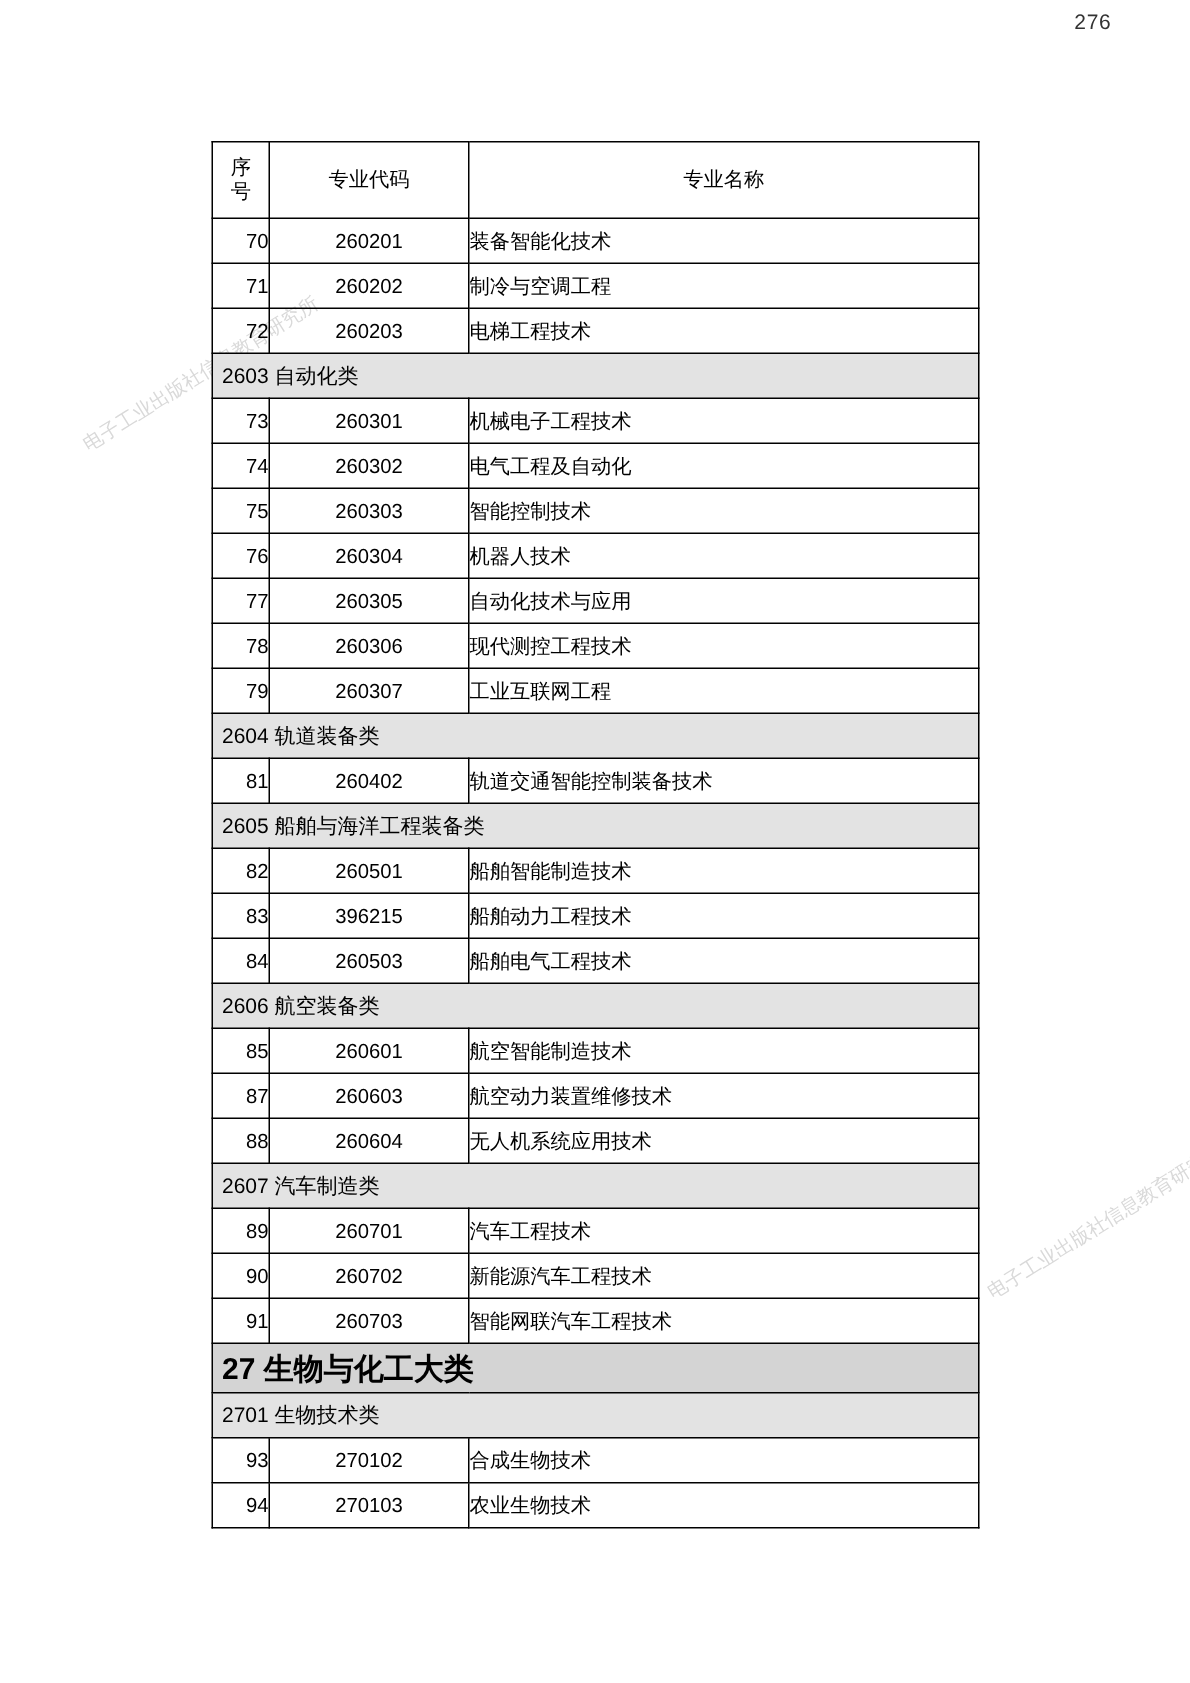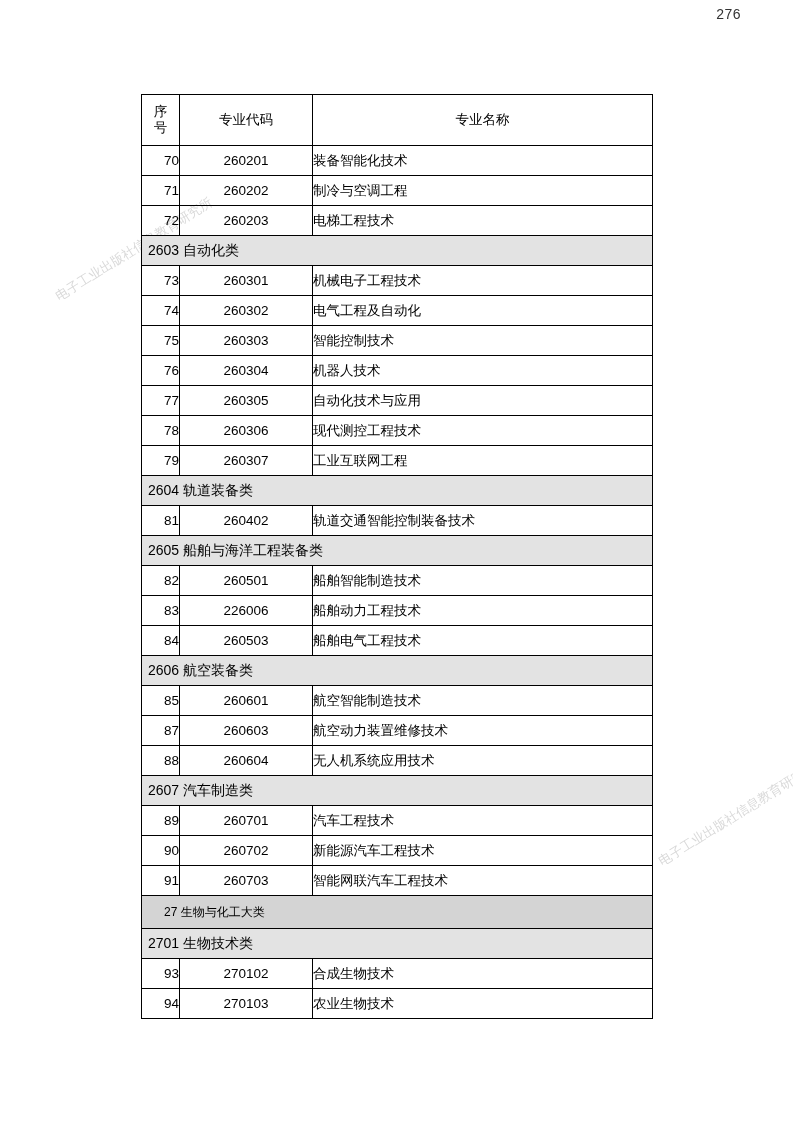--- a/index.html
+++ b/index.html
@@ -95,25 +95,25 @@
   tr.group td {
     background: #e3e3e3;
     font-weight: normal;
     text-align: left;
     padding-left: 6px;
     height: 29px;
     font-size: 14px;
   }
   tr.bigGroup td {
     background: #d4d4d4;
-    font-weight: normal;
+    font-weight: bold;
     text-align: left;
-    padding-left: 22px;
+    padding-left: 6px;
     height: 32px;
-    font-size: 12px;
+    font-size: 20px;
   }
 </style>
 </head>
 <body>
 
 <div class="page">
 
   <div class="page-number">276</div>
 
   <div class="watermark wm-left">电子工业出版社信息教育研究所</div>
@@ -200,21 +200,21 @@
         <tr class="group">
           <td colspan="3">2605  船舶与海洋工程装备类</td>
         </tr>
         <tr class="data-row">
           <td class="cell-seq">82</td>
           <td class="cell-code">260501</td>
           <td class="cell-name">船舶智能制造技术</td>
         </tr>
         <tr class="data-row">
           <td class="cell-seq">83</td>
-          <td class="cell-code">226006</td>
+          <td class="cell-code">396215</td>
           <td class="cell-name">船舶动力工程技术</td>
         </tr>
         <tr class="data-row">
           <td class="cell-seq">84</td>
           <td class="cell-code">260503</td>
           <td class="cell-name">船舶电气工程技术</td>
         </tr>
         <tr class="group">
           <td colspan="3">2606  航空装备类</td>
         </tr>

